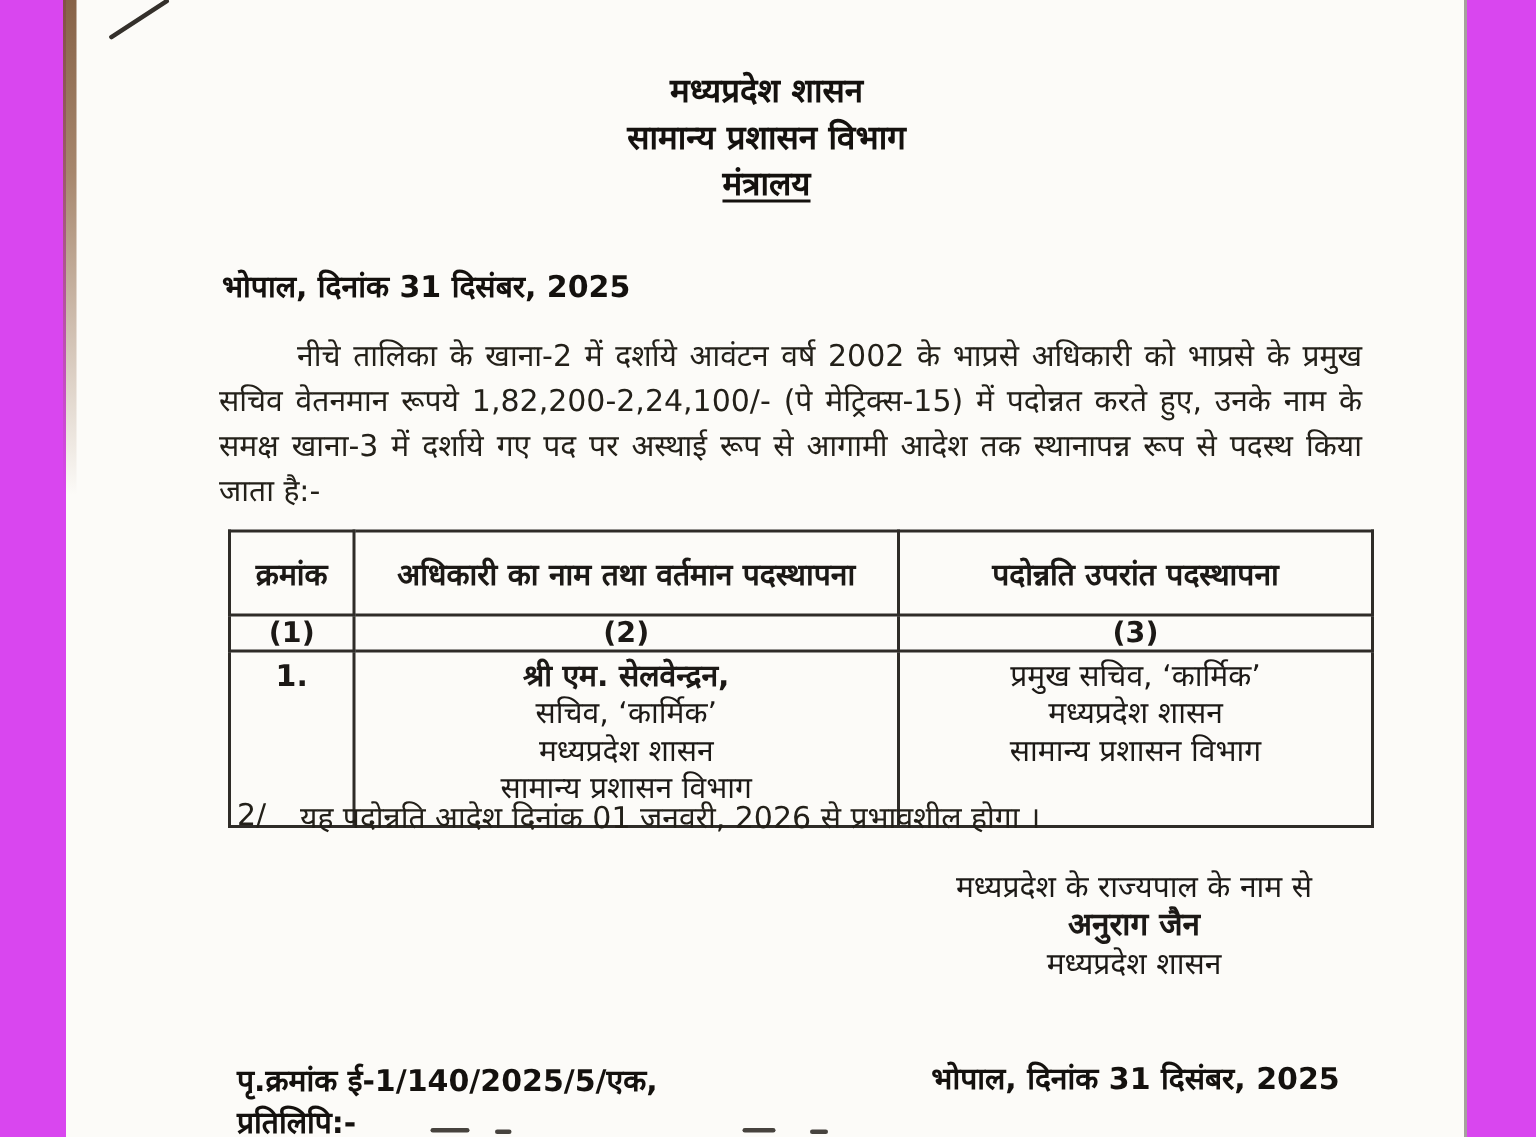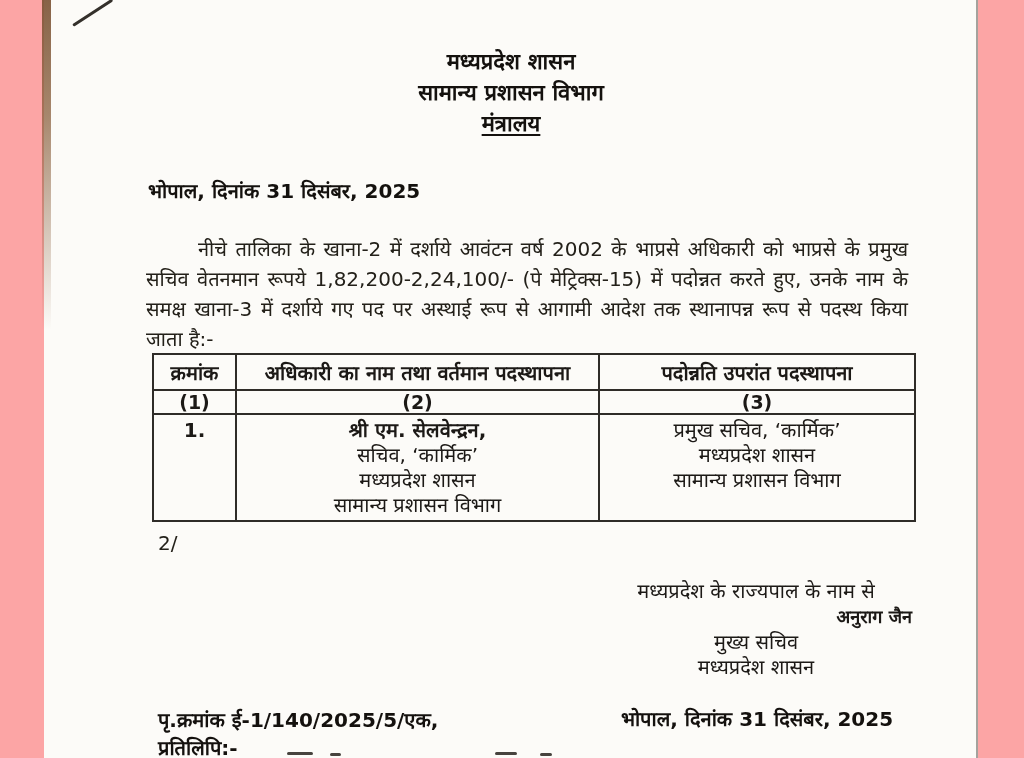--- a/index.html
+++ b/index.html
@@ -4,21 +4,21 @@
 <style>
   html,body{margin:0;padding:0;}
   body{
     background:#16110d;
     font-family:"DejaVu Sans","Liberation Sans",sans-serif;
     -webkit-font-smoothing:antialiased;
   }
   .canvas{
     position:relative;
     width:1024px;height:758px;
-    background:#fca5a5;
+    background:#d946ef;
     overflow:hidden;
     color:#201d1a;
   }
   .page{
     position:absolute;left:44px;top:0;
     width:932px;height:758px;
     background:#fcfbf8;
     border-right:2px solid #a5a29d;
   }
   .page-edge{
@@ -36,51 +36,51 @@
     text-align:center;font-size:22px;font-weight:700;line-height:31px;
     color:#14110e;
   }
   .doc-header .underlined{text-decoration:underline;text-underline-offset:3px;}
   .ref-row{
     left:148px;top:177px;width:760px;
     display:flex;justify-content:space-between;
     font-size:20px;font-weight:700;color:#14110e;
   }
   .body-para{
-    left:146px;top:234px;width:762px;
+    left:146px;top:222px;width:762px;
     font-size:20px;line-height:30px;text-align:justify;
     text-indent:52px;color:#232019;
   }
   table.order-table{
     position:absolute;left:152px;top:353px;width:762px;
     border-collapse:collapse;table-layout:fixed;
     font-size:20px;color:#1c1916;
   }
   table.order-table col.c1{width:83px;}
   table.order-table col.c2{width:363px;}
   table.order-table col.c3{width:316px;}
   table.order-table th,table.order-table td{
-    border:2px solid #2f2c28;padding:2px 8px;
+    border:2px solid #2f2c28;padding:12px 8px;
   }
   table.order-table th{font-weight:700;text-align:center;height:30px;}
   tr.subhead td{font-weight:700;text-align:center;font-size:19px;height:18px;padding:0 8px;}
   tr.datarow td{vertical-align:top;height:96px;line-height:25px;padding-top:3px;text-align:center;}
   tr.datarow td.serial{text-align:center;font-weight:700;}
   .cell-line{white-space:nowrap;}
   .cell-line.bold{font-weight:700;}
   .clause{
     left:158px;top:531px;width:760px;
     display:flex;font-size:20px;color:#232019;
   }
   .clause .num{width:42px;flex:none;}
   .sig-block{
     left:600px;top:579px;width:312px;
     text-align:center;font-size:20px;line-height:25.4px;color:#1c1916;
   }
-  .sig-block .sig-name{font-weight:700;font-size:18px;text-align:right;}
+  .sig-block .sig-name{font-weight:700;font-size:21px;}
   .sig-date{
     left:606px;top:705px;width:302px;text-align:center;
     font-size:20px;font-weight:700;color:#14110e;white-space:nowrap;
   }
   .footer-ref{left:158px;top:706px;font-size:20px;font-weight:700;color:#14110e;}
   .footer-copy{left:158px;top:734px;font-size:20px;font-weight:700;color:#14110e;}
   .artifact{position:absolute;height:3px;background:#47433e;border-radius:2px;}
 </style>
 </head>
 <body>
@@ -132,26 +132,26 @@
         <div class="cell-line">प्रमुख सचिव, ‘कार्मिक’</div>
         <div class="cell-line">मध्यप्रदेश शासन</div>
         <div class="cell-line">सामान्य प्रशासन विभाग</div>
       </td>
     </tr>
   </tbody>
     </table>
 
   <div class="abs clause">
     <span class="num">2/</span>
+    <span>यह पदोन्नति आदेश दिनांक 01 जनवरी, 2026 से प्रभावशील होगा ।</span>
   </div>
 
   <div class="abs sig-block">
     <div>मध्यप्रदेश के राज्यपाल के नाम से</div>
     <div class="sig-name">अनुराग जैन</div>
-    <div>मुख्य सचिव</div>
     <div>मध्यप्रदेश शासन</div>
   </div>
 
   <div class="abs sig-date">भोपाल, दिनांक  31 दिसंबर, 2025</div>
 
   <div class="abs footer-ref">पृ.क्रमांक ई-1/140/2025/5/एक,</div>
   <div class="abs footer-copy">प्रतिलिपि:-</div>
 
   <div class="artifact" style="left:287px;top:752px;width:26px;"></div>
   <div class="artifact" style="left:330px;top:753px;width:11px;"></div>

